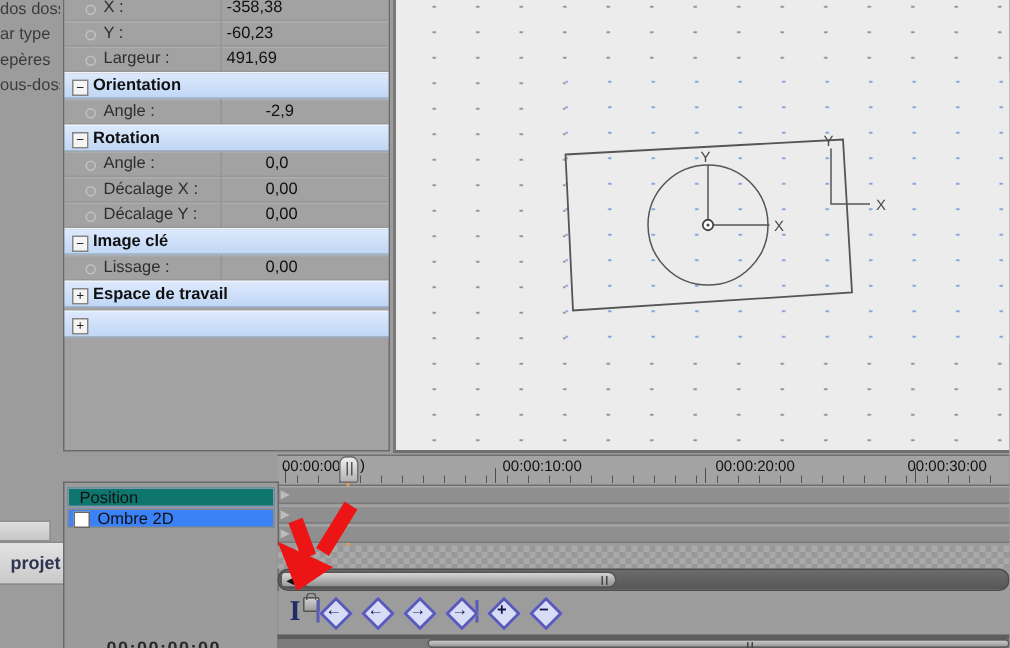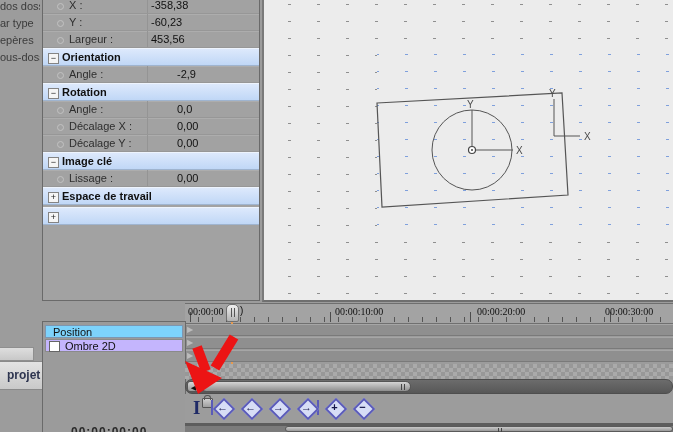--- a/index.html
+++ b/index.html
@@ -38,44 +38,44 @@
           background-image:radial-gradient(#8f8f8f 1px,rgba(0,0,0,0) 1.4px);
           background-size:29px 17px;background-position:11px -4px;}
   #blue-dots{left:113px;top:48px;width:296px;height:182px;background-color:#ececec;
           background-image:radial-gradient(#7fa0dc 1px,rgba(0,0,0,0) 1.4px);
           background-size:29px 17px;background-position:-14px -2px;}
   #canvas svg{position:absolute;left:0;top:0;}
 
   
   #ruler{left:185px;top:303px;width:488px;height:21px;background:#a3a3a3;
          border-top:1px solid #6f6f6f;border-bottom:1px solid #707070;box-sizing:border-box;}
-  .rlabel{position:absolute;top:2px;font-size:10px;color:#101010;white-space:nowrap;font-family:Liberation Serif, serif;}
+  .rlabel{position:absolute;top:2px;font-size:10px;color:#101010;white-space:nowrap;}
   #ticks-minor{position:absolute;left:0;bottom:1px;width:100%;height:5px;
          background:repeating-linear-gradient(90deg,rgba(0,0,0,0) 0 13px,#555 13px 14px);}
   #ticks-major{position:absolute;left:0;bottom:1px;width:100%;height:10px;
          background:repeating-linear-gradient(90deg,#4c4c4c 0 1px,rgba(0,0,0,0) 1px 140px);
          background-position:5px 0;}
   #playhead{left:226px;top:304px;width:13px;height:18px;background:linear-gradient(#efefef,#b2b2b2);
          border:1px solid #6f6f6f;border-radius:5px 5px 2px 2px;box-sizing:border-box;}
   #playhead i{position:absolute;top:3px;width:1px;height:9px;background:#555;}
   #playhead i:first-child{left:4px;} #playhead i:last-child{left:7px;}
   #playhead-line{left:231px;top:322px;width:2px;height:53px;background:#e79a4e;}
   #ruler-remnant{left:240px;top:305px;font-size:10px;color:#111;}
 
   
   .trackrow{position:absolute;left:185px;width:488px;height:12px;background:#8f8f8f;
         border-top:1px solid #a6a6a6;border-bottom:1px solid #7a7a7a;box-sizing:border-box;}
   .trackrow .tri{position:absolute;left:2px;top:0px;font-size:8px;color:#bcbcbc;line-height:10px;}
 
   
   #tracklist{left:42px;top:321px;width:144px;height:111px;background:#9b9b9b;
         border:1px solid #6a6a6a;border-bottom:none;box-sizing:border-box;}
-  .lrow{position:absolute;left:2px;width:138px;height:13px;line-height:13px;background:#c4b5fd;
+  .lrow{position:absolute;left:2px;width:138px;height:13px;line-height:13px;background:#3b82f6;
         border:1px solid #8a8a8a;box-sizing:border-box;color:#111;}
-  .lrow.sel{background:#7dd3fc;border-color:#7d96b0;text-align:right;}
+  .lrow.sel{background:#0f766e;border-color:#7d96b0;text-align:right;}
   .lrow .cb{position:absolute;left:3px;top:1px;width:9px;height:9px;background:#fff;border:1px solid #666;}
   .lrow .lname{position:absolute;left:19px;top:0;}
   .lrow.sel .lname{left:7px;}
   #clipped-tc{position:absolute;left:28px;top:103px;width:80px;height:8px;overflow:hidden;
         font-weight:bold;font-size:12px;color:#2a2a2a;letter-spacing:1px;}
 
   
   #checker{left:185px;top:364px;width:488px;height:15px;background-color:#989898;
      background-image:linear-gradient(45deg,#aaa 25%,rgba(0,0,0,0) 25%,rgba(0,0,0,0) 75%,#aaa 75%),
                       linear-gradient(45deg,#aaa 25%,rgba(0,0,0,0) 25%,rgba(0,0,0,0) 75%,#aaa 75%);
@@ -132,21 +132,21 @@
   <div class="prow">
       <span class="bullet"></span>
       <span class="coldiv"></span>
       <span class="plabel">Y :</span>
       <span class="pvalue">-60,23</span>
     </div>
   <div class="prow">
       <span class="bullet"></span>
       <span class="coldiv"></span>
       <span class="plabel">Largeur :</span>
-      <span class="pvalue">453,56</span>
+      <span class="pvalue">491,69</span>
     </div>
 
   <div class="phead">
       <span class="box">−</span>
       <span class="ptitle">Orientation</span>
     </div>
   <div class="prow">
       <span class="bullet"></span>
       <span class="coldiv"></span>
       <span class="plabel">Angle :</span>

